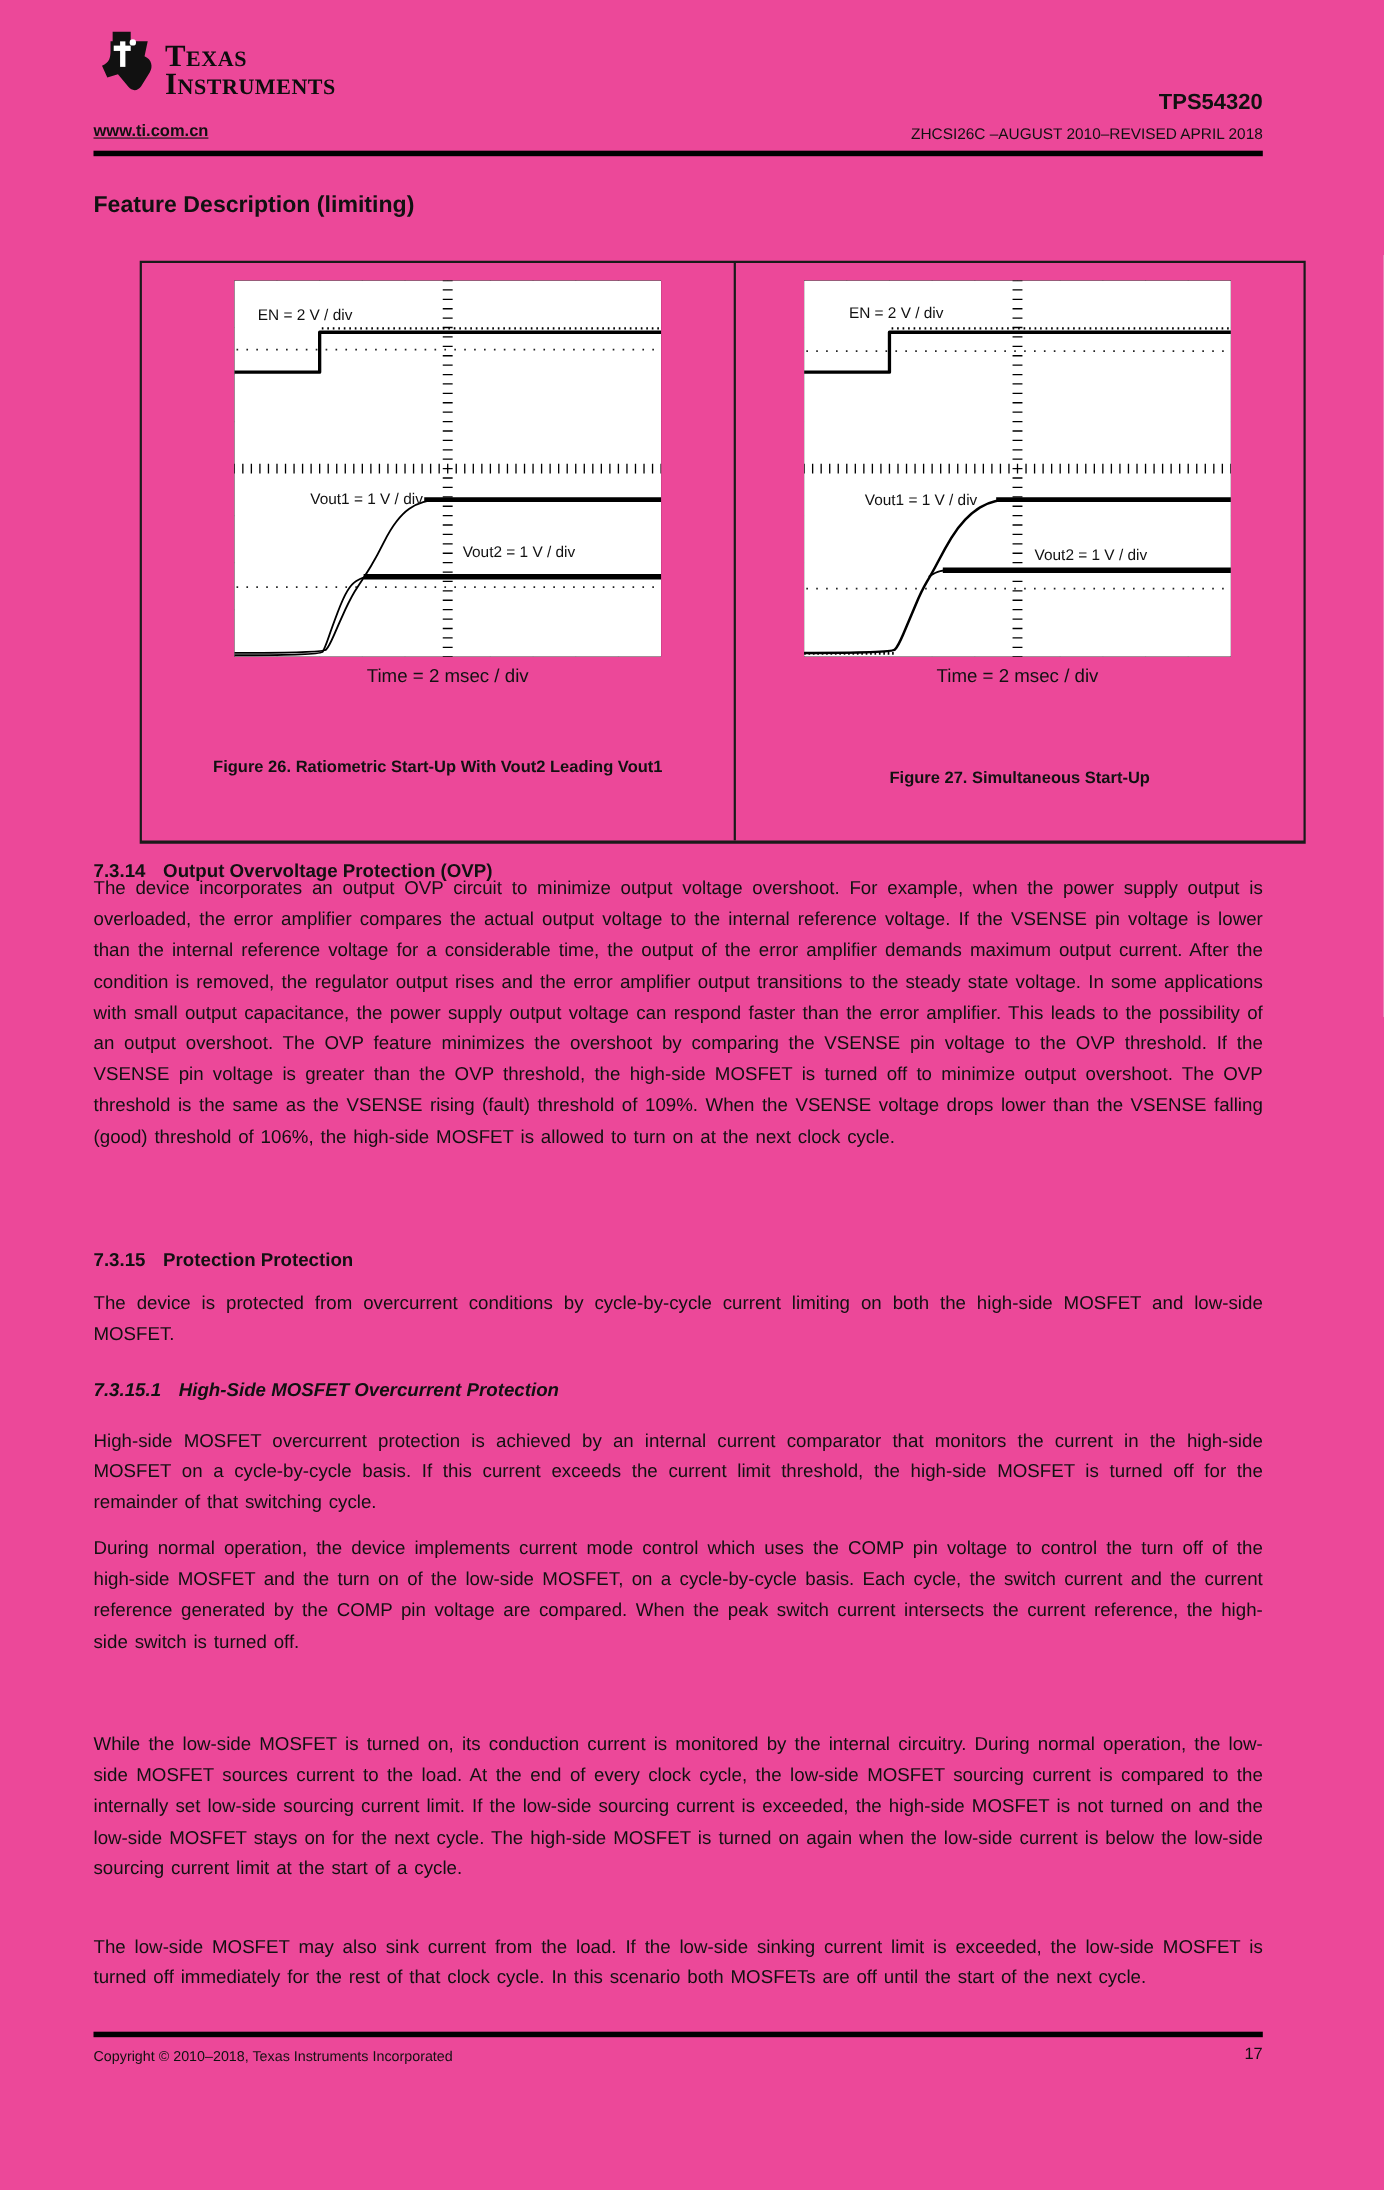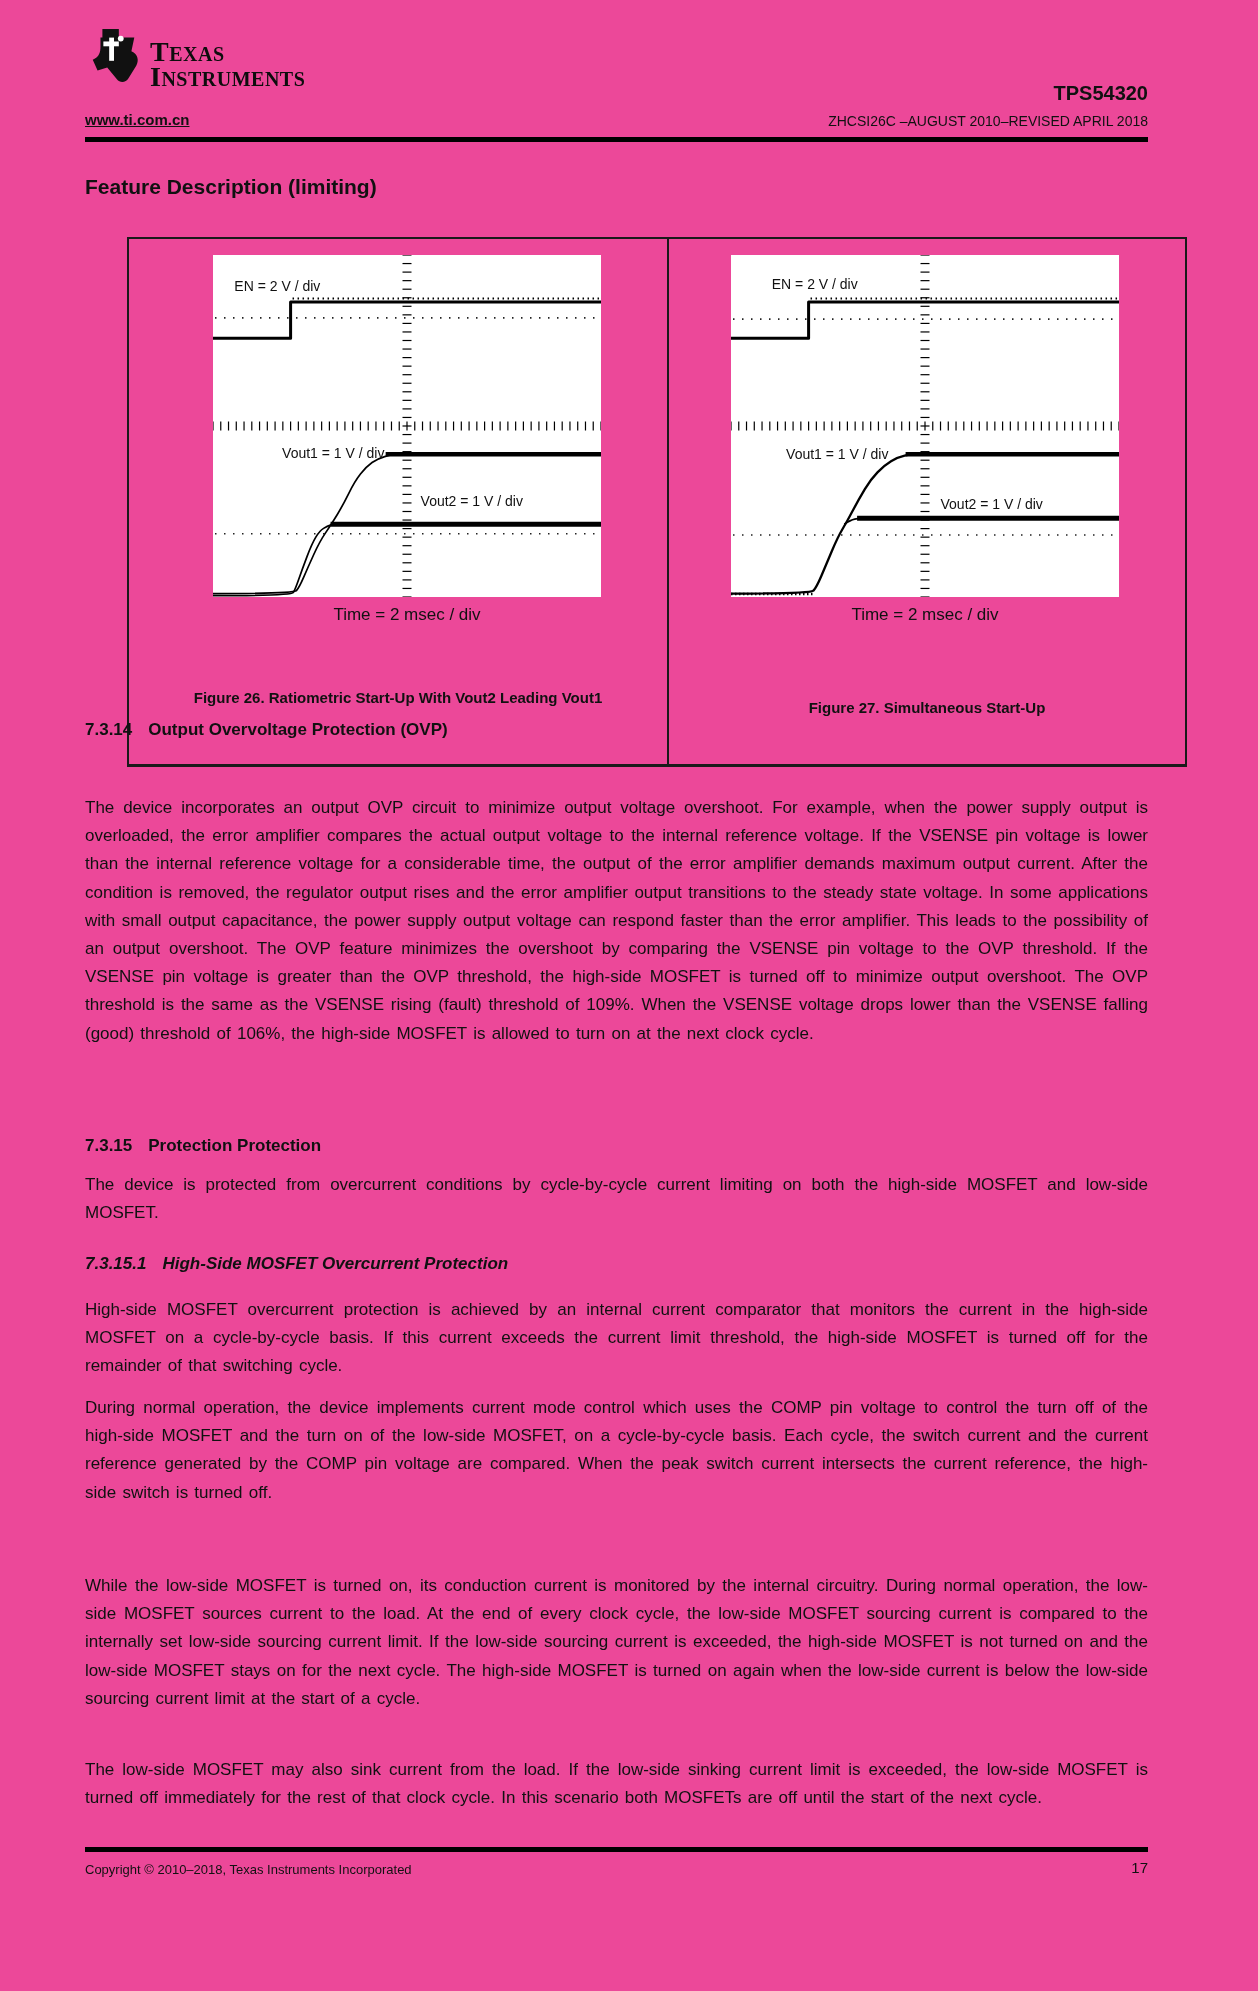--- a/index.html
+++ b/index.html
@@ -35,21 +35,21 @@
   .fig-caption{position:absolute;left:0;width:100%;text-align:center;font-weight:bold;font-size:15px;}
   .panel-left .fig-caption{top:450px;text-align:center;}
   .panel-right .fig-caption{top:460px;text-align:center;}
 
   
   .sec-head{position:absolute;left:85px;width:1063px;font-size:17px;font-weight:bold;}
   .sec-head .num{margin-right:16px;}
   .sec-head.it{font-style:italic;}
   .para{position:absolute;left:85px;width:1063px;font-size:17px;line-height:28.2px;
         text-align:justify;word-spacing:1.5px;}
-  #h-7314{top:720px;} #p-ovp{top:794px;}
+  #h-7314{top:782px;} #p-ovp{top:794px;}
   #h-7315{top:1136px;} #p-oc{top:1171px;}
   #h-73151{top:1254px;} #p-hs1{top:1296px;} #p-hs2{top:1394px;}
   #h-73152{top:1532px;} #p-ls1{top:1572px;} #p-ls2{top:1756px;}
 
   
   .footer-rule{position:absolute;left:85px;top:1847px;width:1063px;height:5px;background:#000;}
   .copyright{position:absolute;left:85px;top:1862px;font-size:13px;}
   .page-num{position:absolute;right:110px;top:1859px;font-size:15px;}
 </style>
 </head>

